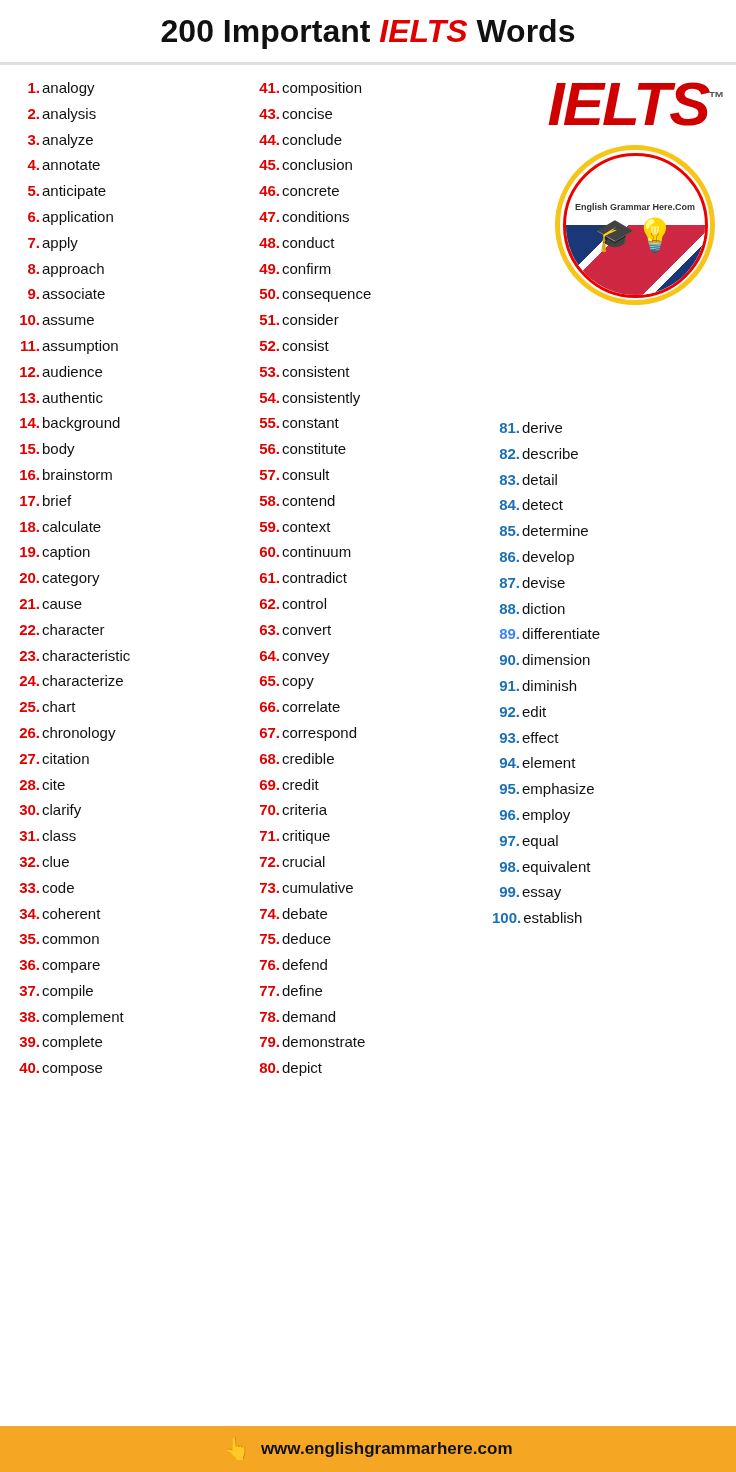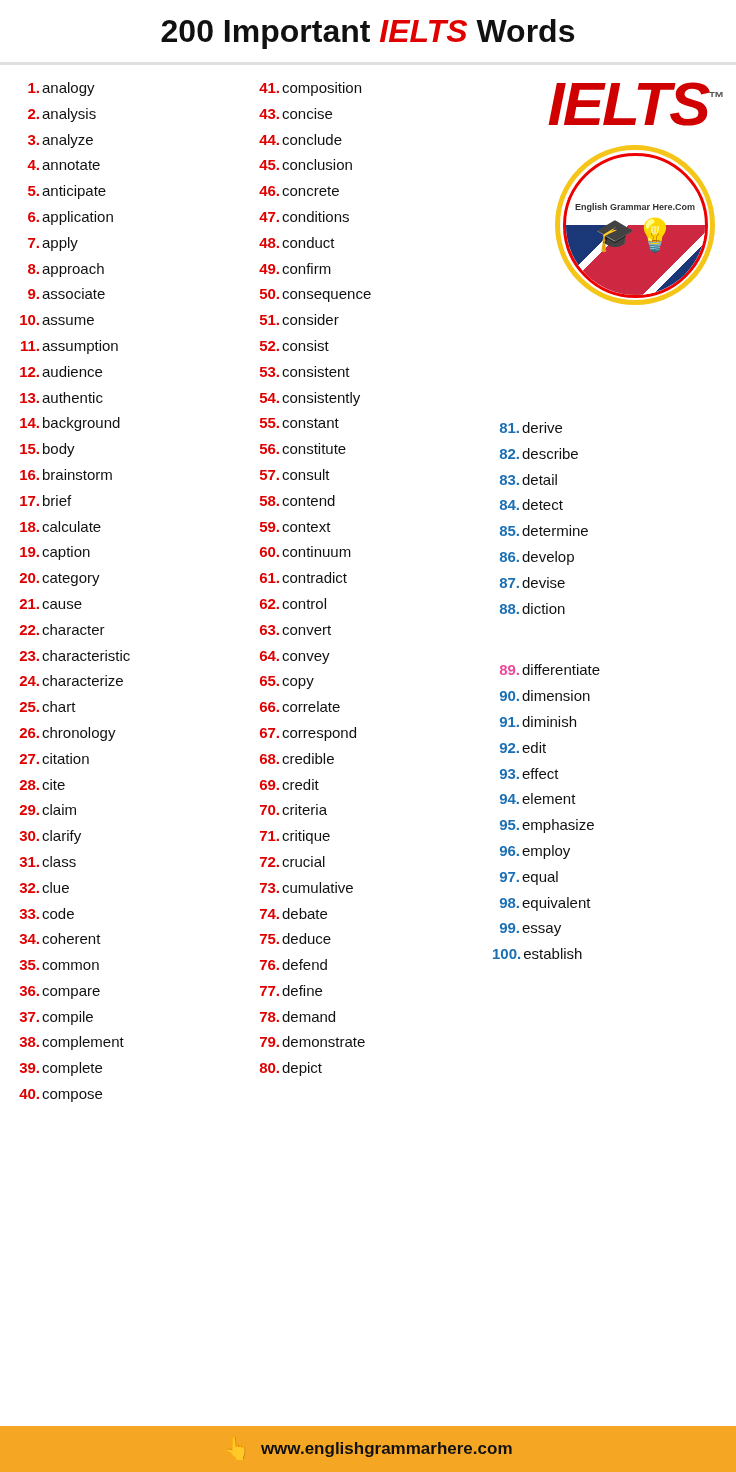--- a/index.html
+++ b/index.html
@@ -242,24 +242,20 @@
       </div>
       <div class="word-item">
         <span class="word-num">27.</span>
         <span class="word-text">citation</span>
       </div>
       <div class="word-item">
         <span class="word-num">28.</span>
         <span class="word-text">cite</span>
       </div>
       <div class="word-item">
-        <span class="word-num">29.</span>
-        <span class="word-text">claim</span>
-      </div>
-      <div class="word-item">
         <span class="word-num">30.</span>
         <span class="word-text">clarify</span>
       </div>
       <div class="word-item">
         <span class="word-num">31.</span>
         <span class="word-text">class</span>
       </div>
       <div class="word-item">
         <span class="word-num">32.</span>
         <span class="word-text">clue</span>
@@ -502,21 +498,21 @@
       </div>
       <div class="word-item">
         <span class="word-num" style="color:#1a6fb5;">87.</span>
         <span class="word-text">devise</span>
       </div>
       <div class="word-item">
         <span class="word-num" style="color:#1a6fb5;">88.</span>
         <span class="word-text">diction</span>
       </div>
       <div class="word-item">
-        <span class="word-num" style="color:#ec4899;margin-top:36px;">89.</span>
+        <span class="word-num" style="color:#3b82f6;">89.</span>
         <span class="word-text">differentiate</span>
       </div>
       <div class="word-item">
         <span class="word-num" style="color:#1a6fb5;">90.</span>
         <span class="word-text">dimension</span>
       </div>
       <div class="word-item">
         <span class="word-num" style="color:#1a6fb5;">91.</span>
         <span class="word-text">diminish</span>
       </div>

